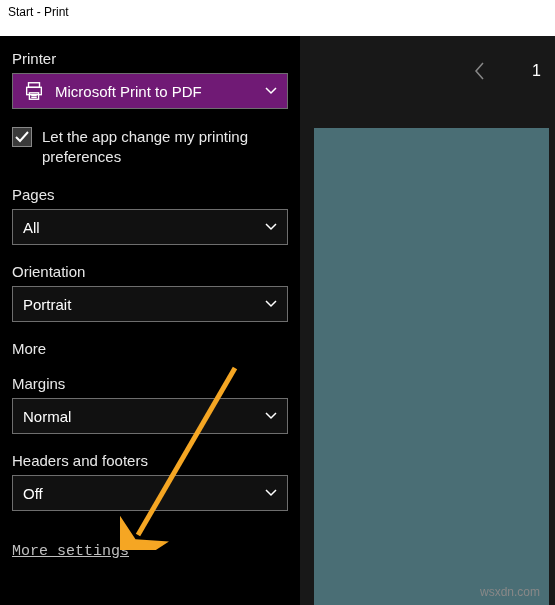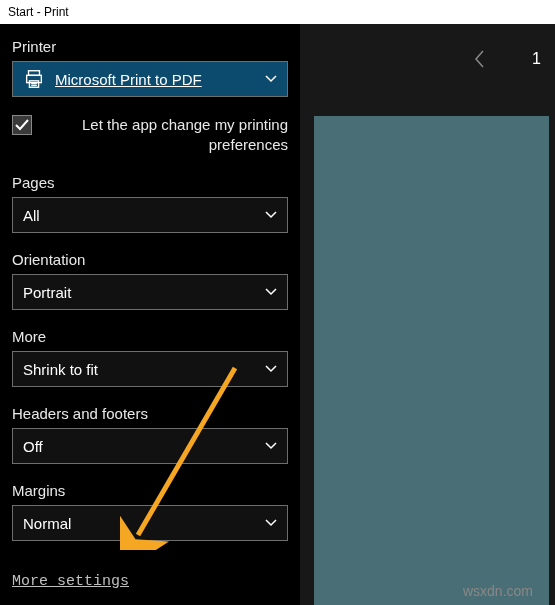--- a/index.html
+++ b/index.html
@@ -1,37 +1,37 @@
 <!DOCTYPE html>
 <html><head>
   <meta charset="utf-8">
   <style>
     * { margin: 0; padding: 0; box-sizing: border-box; font-family: "Segoe UI", Arial, sans-serif; }
     body { background: #000; width: 555px; height: 605px; overflow: hidden; position: relative; }
-    .titlebar { background: #fff; color: #000; padding: 4px 8px; font-size: 12px; height: 24px; line-height: 16px; }
+    .titlebar { background: #fff; color: #000; padding: 4px 8px; font-size: 12px; height: 36px; line-height: 16px; }
     .content { display: flex; height: calc(100% - 24px); }
     .left-panel { width: 300px; background: #000; color: #fff; padding: 14px 12px 12px 12px; overflow-y: auto; }
     .right-panel { flex: 1; background: #181818; position: relative; }
     .right-header { height: 70px; display: flex; align-items: center; justify-content: flex-end; padding-right: 14px; color: #fff; gap: 40px; }
     .chevron { display: inline-flex; align-items: center; justify-content: center; width: 24px; height: 24px; color: #888; }
     .page-num { font-size: 16px; color: #fff; }
     .preview { position: absolute; left: 14px; right: 6px; top: 92px; bottom: 0; background: #4a6e75; }
     .field-group { margin-bottom: 18px; }
     .label { font-size: 15px; color: #e8e8e8; margin-bottom: 6px; display: block; }
     .select { width: 276px; height: 36px; background: #111; border: 1px solid #6e6e6e; color: #fff; display: flex; align-items: center; justify-content: space-between; padding: 0 10px; font-size: 15px; cursor: pointer; }
-    .select.printer { background: #0c4a6e; text-decoration: underline; }
+    .select.printer { background: #701a75; }
     .select .caret { flex-shrink: 0; }
     .select-text { display: flex; align-items: center; gap: 10px; }
-    .checkbox-row { display: flex; align-items: flex-start; gap: 10px; margin-top: 12px; margin-bottom: 20px; text-align: right; }
+    .checkbox-row { display: flex; align-items: flex-start; gap: 10px; margin-top: 12px; margin-bottom: 20px; }
     .checkbox { width: 20px; height: 20px; background: #3a3a3a; border: 1px solid #888; display: flex; align-items: center; justify-content: center; flex-shrink: 0; cursor: pointer; }
     .checkbox svg { width: 14px; height: 14px; }
     .checkbox-label { font-size: 15px; color: #e8e8e8; line-height: 1.3; }
     .more-settings { font-size: 15px; color: #bfbfbf; text-decoration: underline; cursor: pointer; margin-top: 14px; display: inline-block; font-family: Liberation Mono, monospace; }
     .arrow-annotation { position: absolute; pointer-events: none; z-index: 100; }
-    .watermark { position: absolute; right: 22px; bottom: 6px; font-size: 14px; color: #888; }
+    .watermark { position: absolute; right: 15px; bottom: 6px; font-size: 12px; color: #888; }
   </style>
 </head>
 <body>
 
 <div class="titlebar">
   <span>Start - Print</span>
 </div>
 
 <div class="content">
   <div class="left-panel">
@@ -79,42 +79,36 @@
       <div class="select">
         <span>Portrait</span>
         <svg class="caret" width="12" height="12" viewBox="0 0 12 12">
             <path d="M1 3 L6 8 L11 3" stroke="#fff" stroke-width="1.5" fill="none"></path>
           </svg>
       </div>
     </div>
 
     <div class="field-group">
       <span class="label">More</span>
+    </div>
+
+    <div class="field-group">
+      <span class="label">Margins</span>
       <div class="select">
-        <span>Shrink to fit</span>
+        <span>Normal</span>
         <svg class="caret" width="12" height="12" viewBox="0 0 12 12">
             <path d="M1 3 L6 8 L11 3" stroke="#fff" stroke-width="1.5" fill="none"></path>
           </svg>
       </div>
     </div>
 
     <div class="field-group">
       <span class="label">Headers and footers</span>
       <div class="select">
         <span>Off</span>
-        <svg class="caret" width="12" height="12" viewBox="0 0 12 12">
-            <path d="M1 3 L6 8 L11 3" stroke="#fff" stroke-width="1.5" fill="none"></path>
-          </svg>
-      </div>
-    </div>
-
-    <div class="field-group">
-      <span class="label">Margins</span>
-      <div class="select">
-        <span>Normal</span>
         <svg class="caret" width="12" height="12" viewBox="0 0 12 12">
             <path d="M1 3 L6 8 L11 3" stroke="#fff" stroke-width="1.5" fill="none"></path>
           </svg>
       </div>
     </div>
 
     <span class="more-settings">More settings</span>
   </div>
 
   <div class="right-panel">

